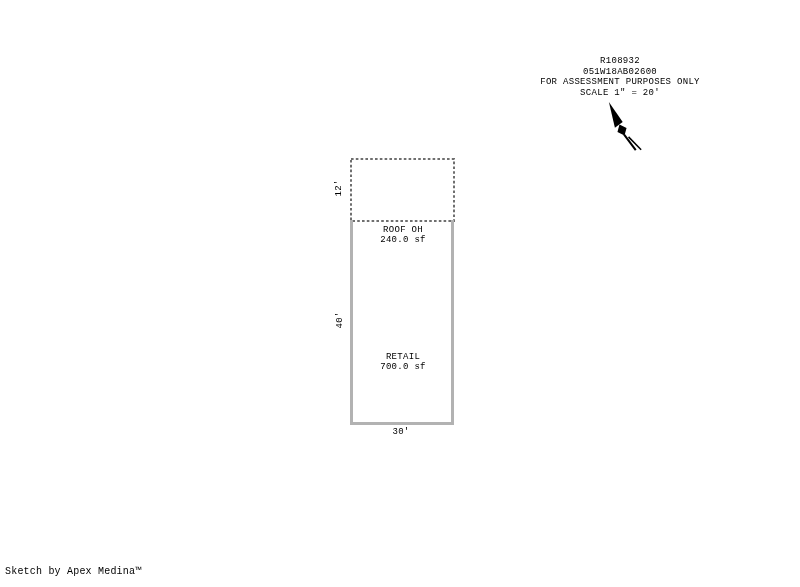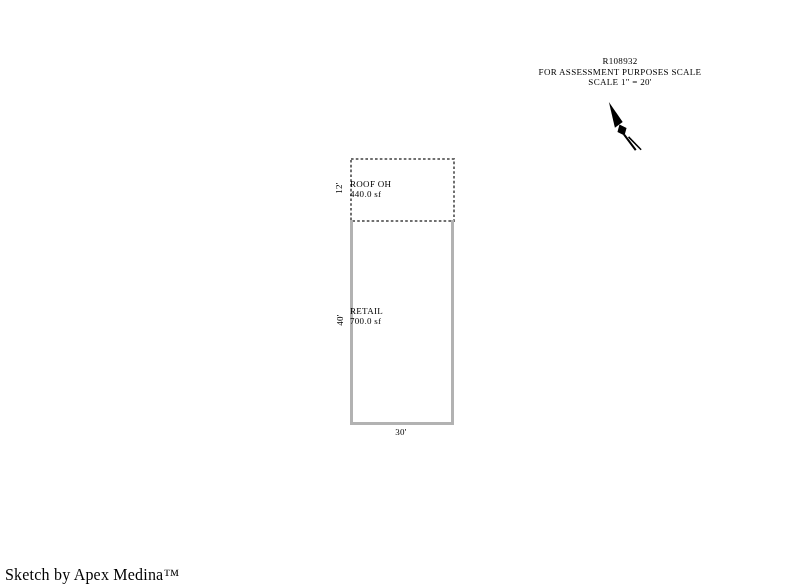--- a/index.html
+++ b/index.html
@@ -3,21 +3,21 @@
 <meta charset="utf-8">
 <style>
   html, body { margin: 0; padding: 0; background: #fff; }
   .page {
     position: relative;
     width: 708px;
     height: 587px;
     overflow: hidden;
     background: var(--background, #ffffff);
     color: var(--text, #000000);
-    font-family: Liberation Serif, serif;
+    font-family: Liberation Mono, monospace;
   }
 
   
   .header {
     position: absolute;
     left: 480px;
     top: 56px;
     width: 280px;
     text-align: center;
     font-size: 9px;
@@ -47,24 +47,25 @@
     fill: none;
     stroke: var(--solid-outline, #b2b2b2);
     stroke-width: 3;
   }
 
   
   .area-label {
     position: absolute;
     left: 350px;
     width: 106px;
-    text-align: left;
+    text-align: center;
     font-size: 9px;
     line-height: 10px;
     letter-spacing: 0.3px;
+    margin-top: 46px;
   }
   .area-label.roof { top: 179px; }
   .area-label.retail { top: 306px; }
 
   
   .dim {
     position: absolute;
     font-size: 9px;
     letter-spacing: 0.3px;
     text-align: center;
@@ -72,52 +73,53 @@
   .dim.vertical { transform: rotate(-90deg); }
   .dim.roof-depth   { left: 328px; top: 183px; width: 22px; }
   .dim.retail-depth { left: 329px; top: 315px; width: 22px; }
   .dim.retail-width { left: 386px; top: 427px; width: 30px; }
 
   
   .credit {
     position: absolute;
     left: 5px;
     top: 566px;
-    font-size: 16px;
+    font-size: 10px;
     letter-spacing: 0.2px;
   }
 </style>
 </head>
 <body>
 
 <div class="page">
 
   <div class="header">
     <div>R108932</div>
-    <div>FOR ASSESSMENT PURPOSES SCALE</div>
+    <div>051W18AB02600</div>
+    <div>FOR ASSESSMENT PURPOSES ONLY</div>
     <div>SCALE 1" = 20'</div>
   </div>
 
   <svg class="north-arrow" width="48" height="68" viewBox="0 0 48 68">
     <g transform="translate(24,34) rotate(-25)">
       <polygon class="solid" points="0,-31 -5.5,-5 4,-7"></polygon>
       <polygon class="solid" points="0,-6 5,0 0,6 -5,0"></polygon>
       <line class="stick" x1="0" y1="5" x2="4" y2="24" stroke-width="2"></line>
       <line class="stick" x1="3" y1="9" x2="9" y2="26" stroke-width="1.5"></line>
     </g>
   </svg>
 
   <svg class="outlines" width="110" height="272" viewBox="0 0 110 272">
     <rect class="outline-dashed" x="3" y="2" width="103" height="62"></rect>
     <path class="outline-solid" d="M 3.5,63 L 3.5,266.5 L 104.5,266.5 L 104.5,63"></path>
   </svg>
 
   <div class="area-label roof">
     <div>ROOF OH</div>
-    <div>440.0 sf</div>
+    <div>240.0 sf</div>
   </div>
 
   <div class="area-label retail">
     <div>RETAIL</div>
     <div>700.0 sf</div>
   </div>
 
   <div class="dim vertical roof-depth">12'</div>
   <div class="dim vertical retail-depth">40'</div>
   <div class="dim retail-width">30'</div>

